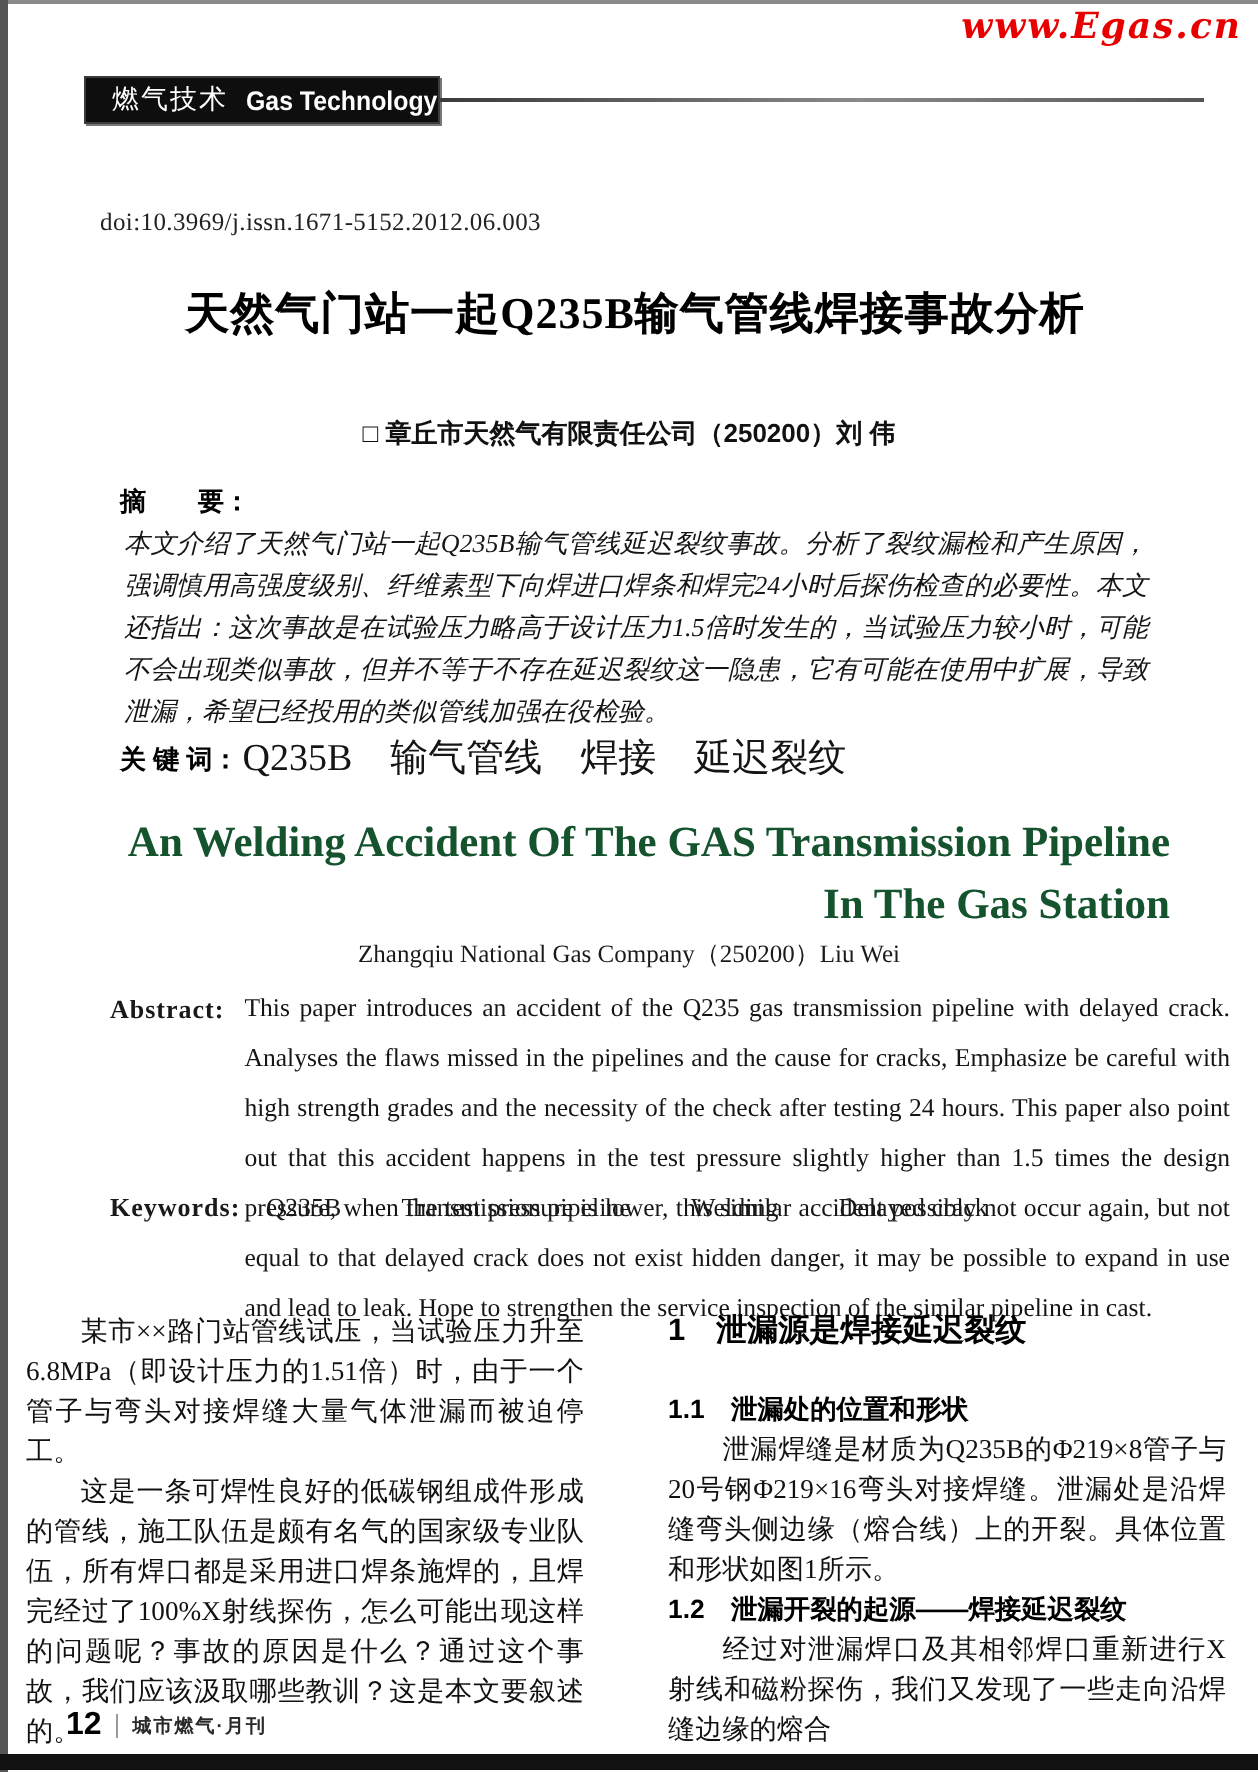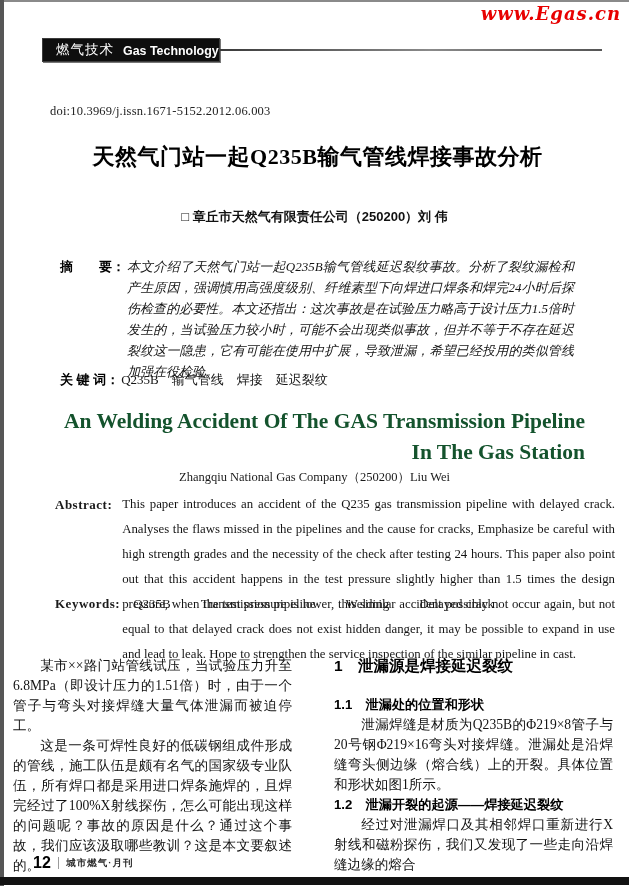--- a/index.html
+++ b/index.html
@@ -57,35 +57,36 @@
   }
 
   .author-cn {
     position: absolute; top: 208px; left: 0; right: 0;
     text-align: center;
     font-family: "Liberation Sans", sans-serif;
     font-size: 13px; font-weight: 600; color: #111;
   }
 
   .abstract-cn {
-    position: absolute; top: 256px; left: 60px; width: 514px;
+    position: absolute; top: 240px; left: 60px; width: 514px;
     display: flex;
+    flex-direction: column;
   }
   .abstract-cn .lbl, .keywords-cn .lbl {
     font-family: "Liberation Sans", sans-serif;
     font-weight: bold; font-size: 13px; color: #000;
     white-space: nowrap; flex: 0 0 auto;
     line-height: 21px;
   }
   .abstract-cn .txt {
     font-style: italic; font-size: 13px; line-height: 21px;
     text-align: justify; color: #151515; margin-left: 2px;
   }
   .keywords-cn { position: absolute; top: 369px; left: 60px; display: flex; }
-  .keywords-cn .val { font-size: 13px; line-height: 21px; margin-left: 2px; color: #151515; }
+  .keywords-cn .val { font-size: 19px; line-height: 21px; margin-left: 2px; color: #151515; }
 
   .title-en {
     position: absolute; top: 406px; left: 54px; right: 44px;
     text-align: right;
     font-size: 21.5px; line-height: 31px; color: #14532d;
   }
   .author-en {
     position: absolute; top: 469px; left: 0; right: 0;
     text-align: center; font-size: 12.5px; color: #1a1a1a;
   }

